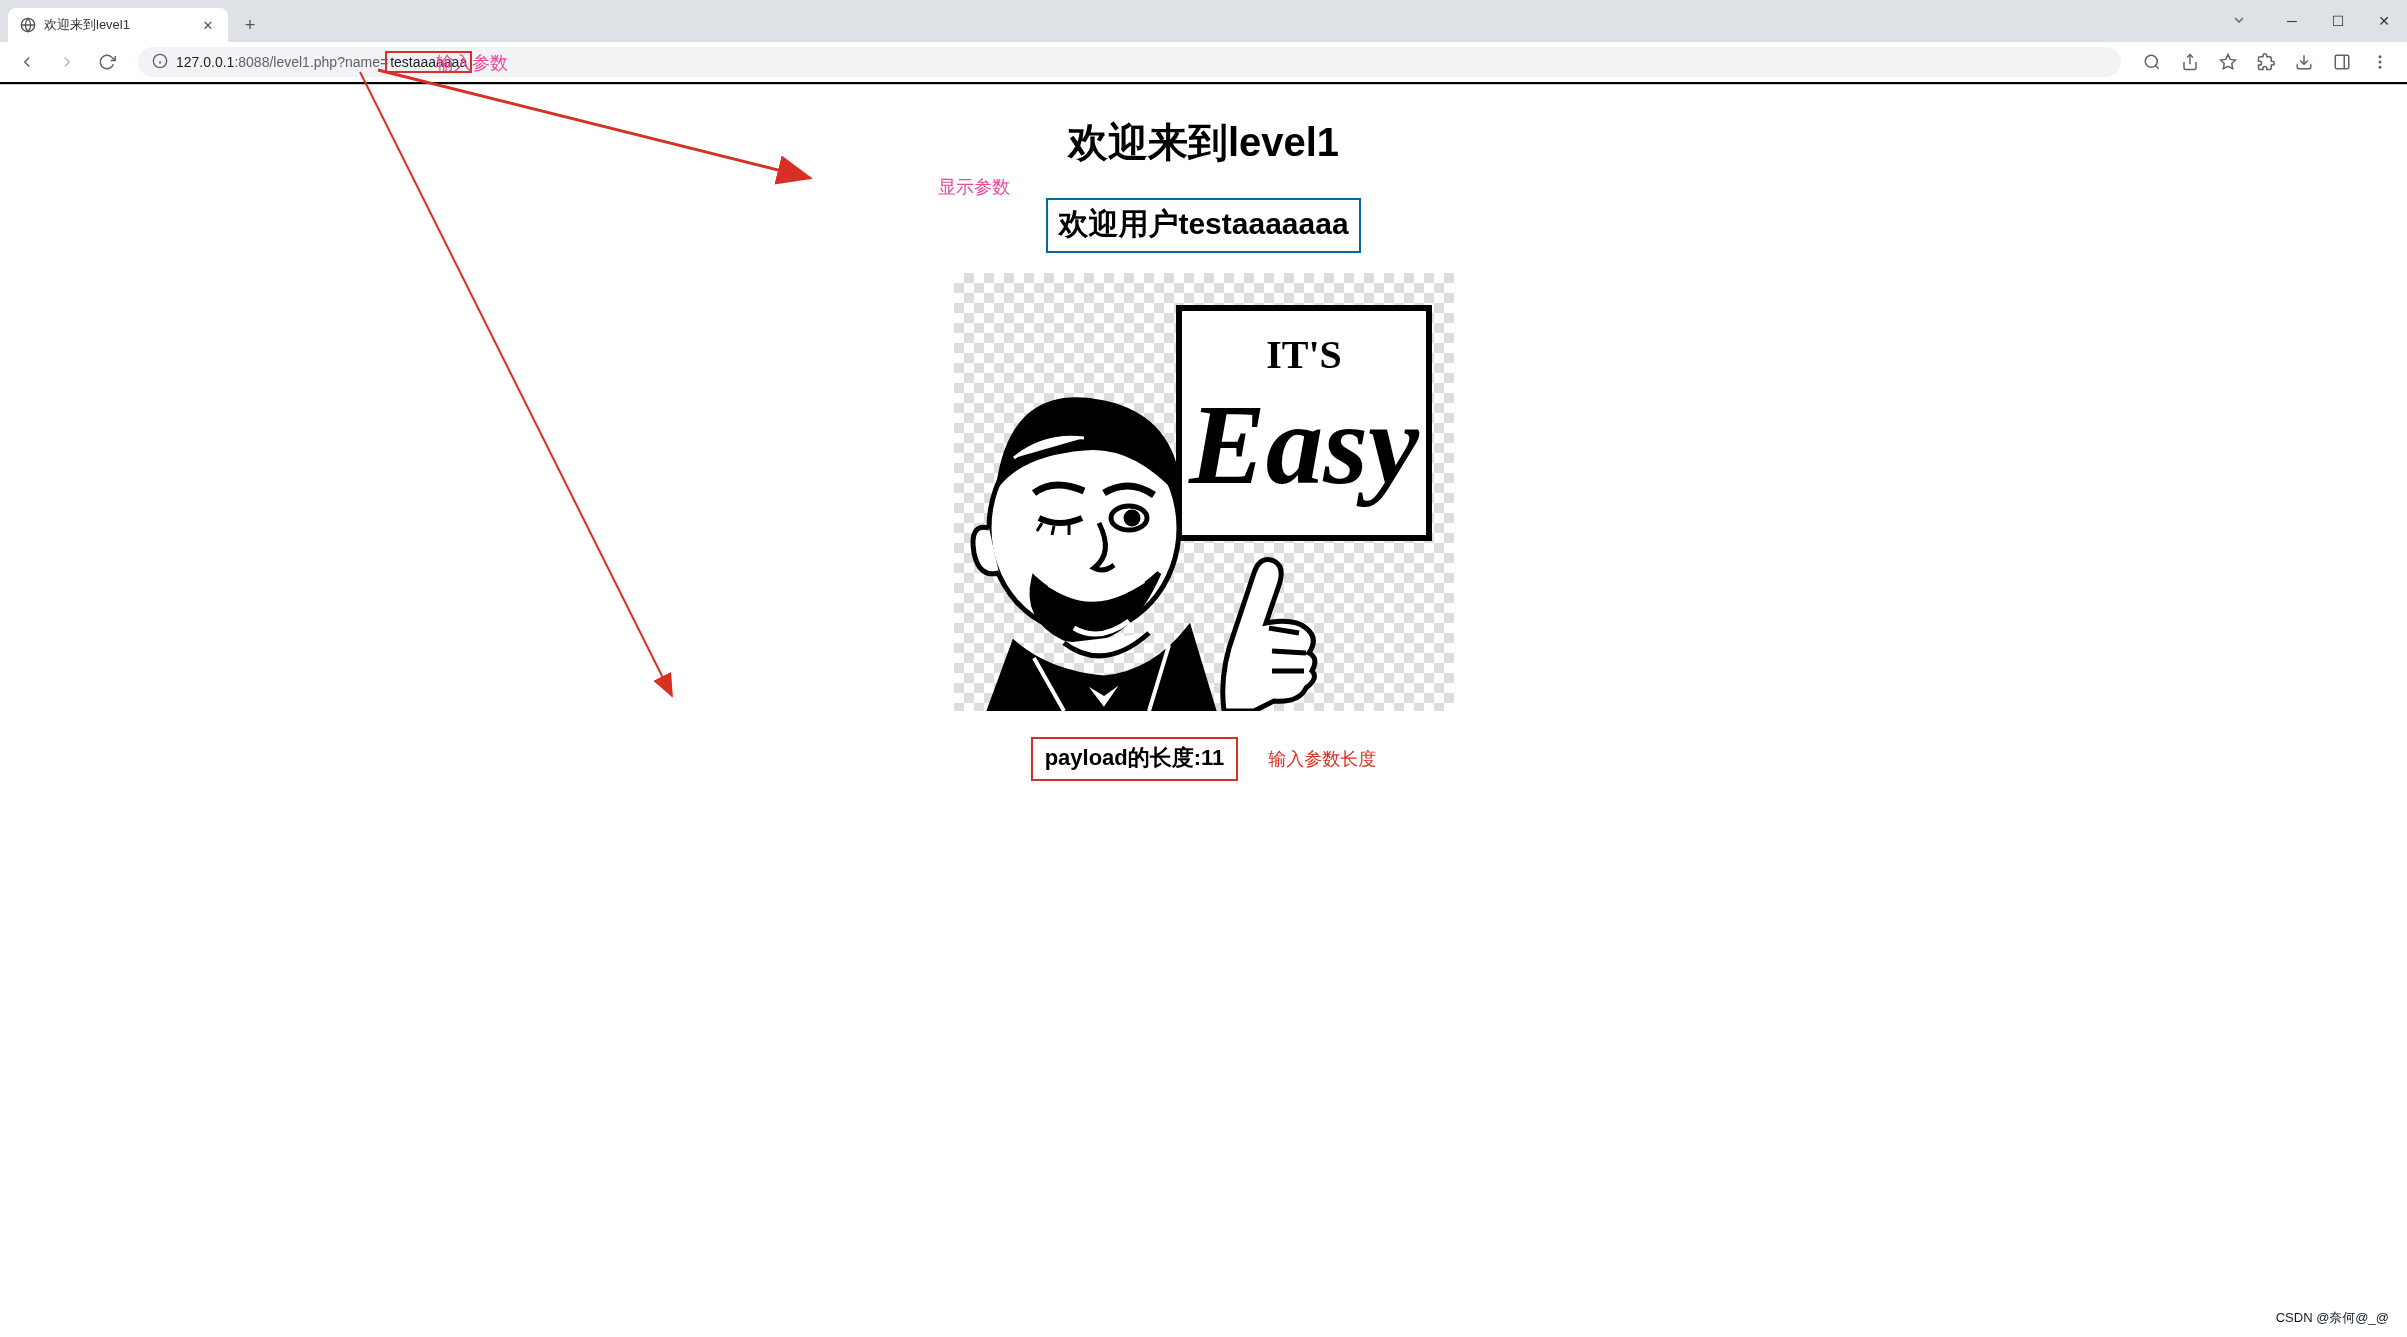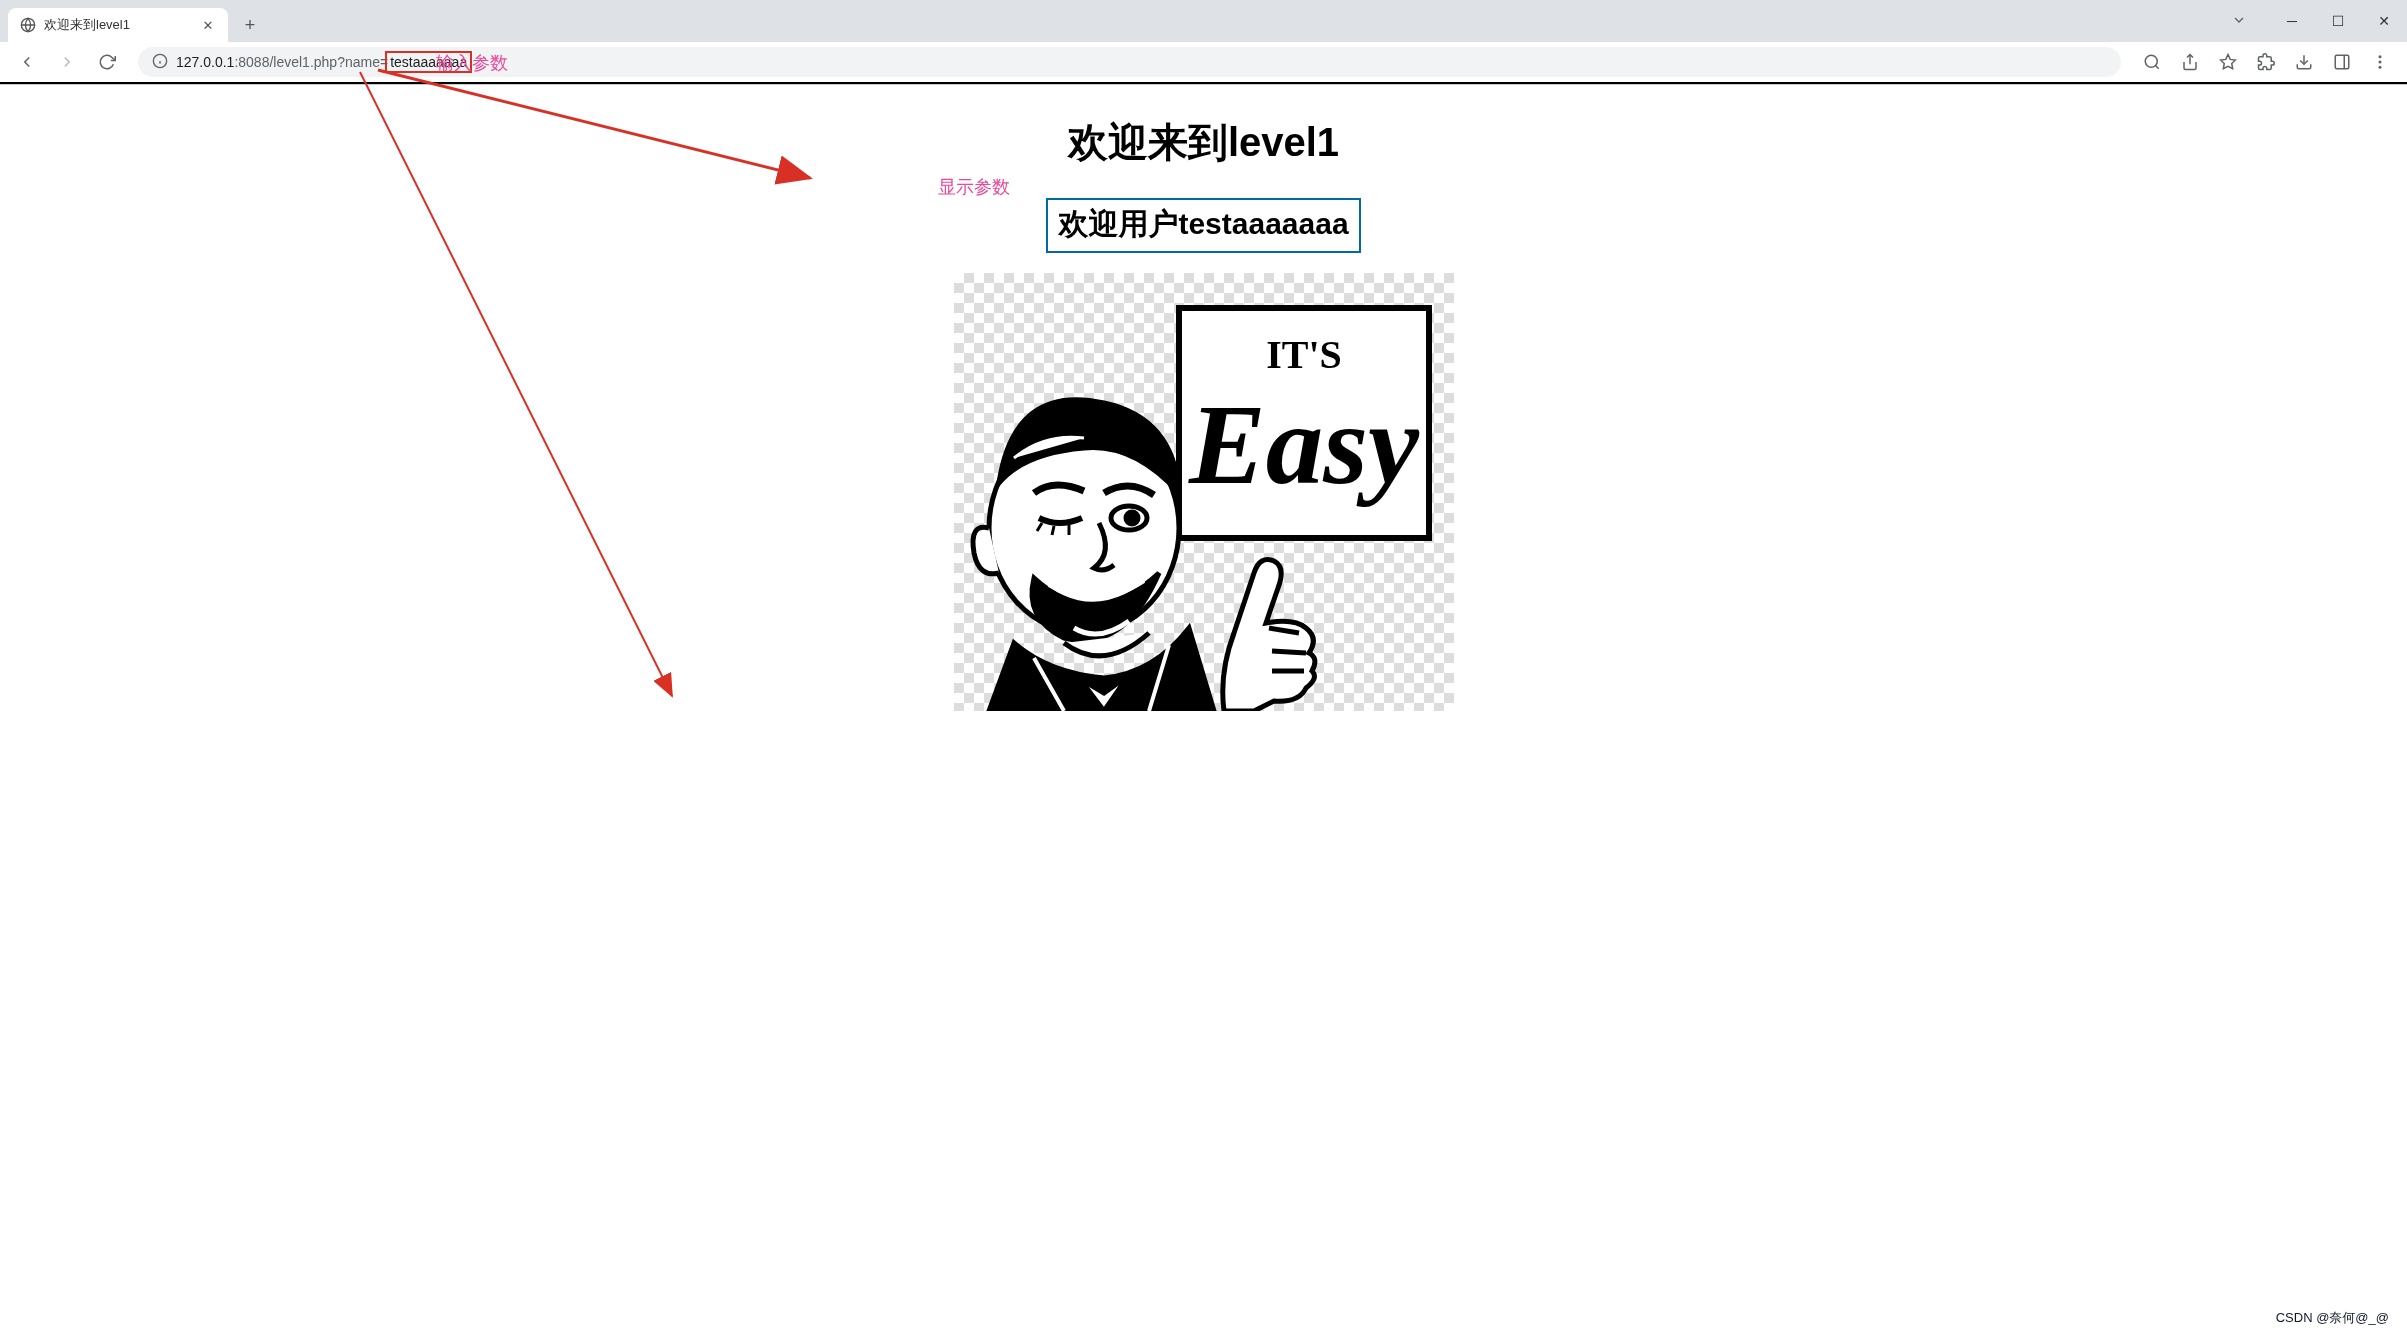--- a/index.html
+++ b/index.html
@@ -349,20 +349,26 @@
         <g fill="#fff">
           <path d="M270 438 Q265 400 280 360 L300 300 Q306 282 320 288 Q332 294 324 315 L312 350 Q340 345 352 355 Q365 365 355 380 Q365 385 358 398 Q365 405 352 415 Q345 430 320 428 L300 438 Z"></path>
           <line x1="315" y1="355" x2="345" y2="360"></line>
           <line x1="318" y1="378" x2="352" y2="380"></line>
           <line x1="318" y1="398" x2="350" y2="398"></line>
         </g>
       </g>
     </svg>
   </div>
 
+  <div class="payload-row">
+    <div class="payload-box">
+      <span>payload的长度:</span><span>11</span>
+    </div>
+    <span class="anno-length-label">输入参数长度</span>
+  </div>
 </div>
 
 <div class="anno anno-input">输入参数</div>
 <div class="anno anno-display">显示参数</div>
 
 <svg class="overlay-lines" viewBox="0 0 2407 1337">
   <defs>
     <marker id="arrowhead" markerWidth="12" markerHeight="10" refX="11" refY="5" orient="auto">
       <polygon points="0 0, 12 5, 0 10" fill="#d93025"></polygon>
     </marker>

